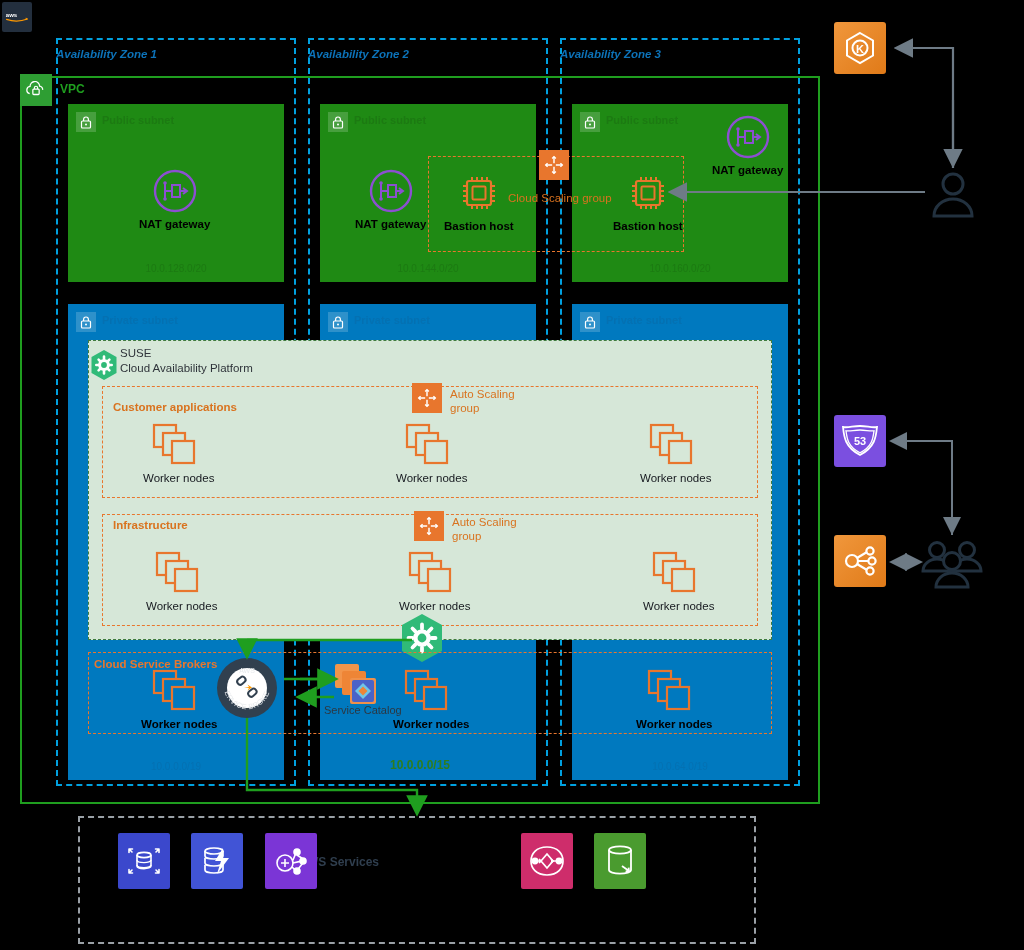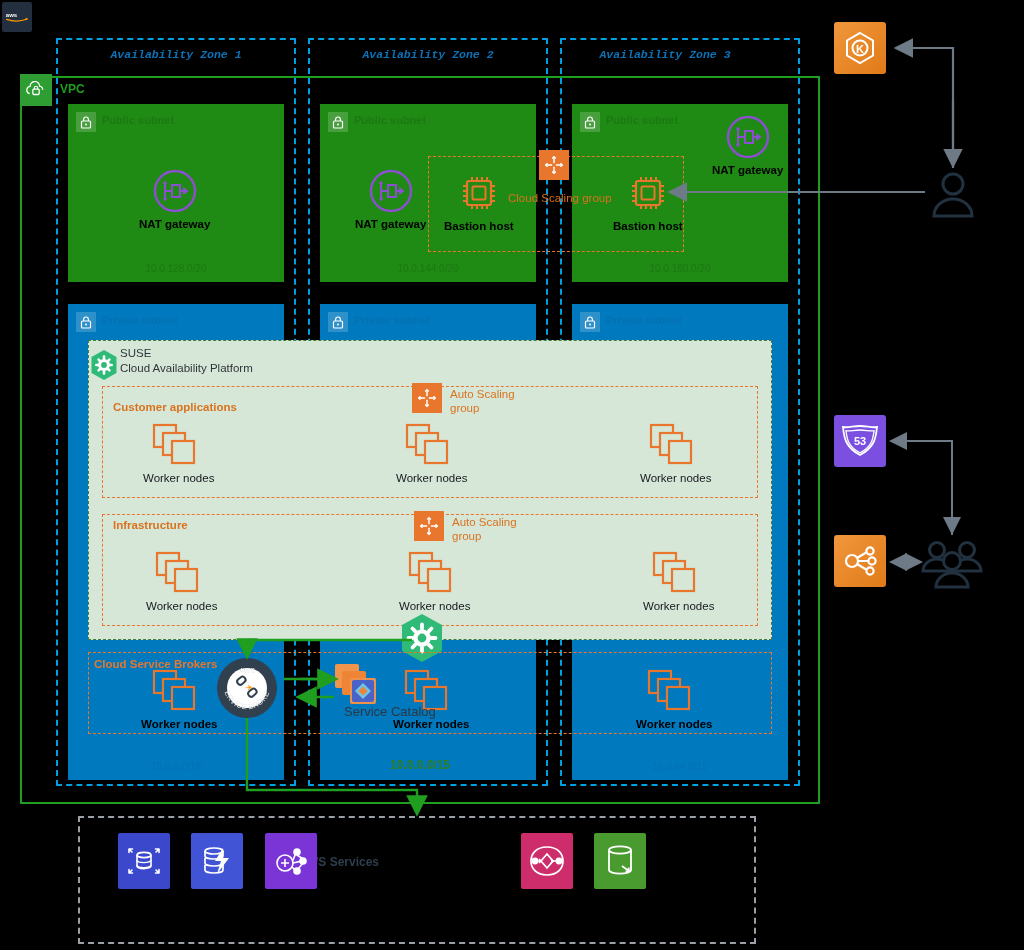--- a/index.html
+++ b/index.html
@@ -8,22 +8,22 @@
   .abs{position:absolute;}
   .lbl{position:absolute;white-space:nowrap;}
 
   
   #aws-logo{left:2px;top:2px;width:30px;height:30px;background:#232F3E;
             border-radius:2px;display:flex;align-items:center;justify-content:center;}
   #aws-logo svg{width:24px;height:16px;}
 
   
   .az-box{position:absolute;top:38px;border:2px dashed #00A1E0;box-sizing:border-box;}
-  .az-title{position:absolute;top:48px;width:100%;text-align:center;
-            color:#0C72B8;font-weight:bold;font-style:italic;font-size:11.5px;font-family:Liberation Mono, monospace;}
+  .az-title{position:absolute;top:48px;width:100%;
+            color:#0C72B8;font-weight:bold;font-style:italic;font-size:11.5px;}
 
   
   #vpc{position:absolute;left:20px;top:76px;width:800px;height:728px;
        border:2px solid #1F9E1F;box-sizing:border-box;}
   #vpc-icon{position:absolute;left:20px;top:74px;width:32px;height:32px;
             background:#2E9E33;display:flex;align-items:center;justify-content:center;}
   #vpc-label{left:60px;top:82px;color:#1F9E1F;font-weight:bold;font-size:12px;}
   #cidr{left:0;top:758px;width:800px;text-align:center;color:#2E7D1E;
         font-weight:bold;font-size:12px;}
   #cidr-wrap{position:absolute;left:20px;top:0;width:800px;}
@@ -91,21 +91,21 @@
     <path d="M52 17 L57 21 L51 24 Z" fill="#FF9900"></path>
   </svg>
 </div>
 
 <div class="az-box" style="left:56px;width:240px;height:748px;"></div>
 <div class="az-box" style="left:308px;width:240px;height:748px;"></div>
 <div class="az-box" style="left:560px;width:240px;height:748px;"></div>
 
 <div class="az-title" style="left:56px;width:240px;">Availability Zone 1</div>
 <div class="az-title" style="left:308px;width:240px;">Availability Zone 2</div>
-<div class="az-title" style="left:545px;width:240px;">Availability Zone 3</div>
+<div class="az-title" style="left:560px;width:240px;">Availability Zone 3</div>
 
 <div id="vpc"></div>
 <div id="vpc-icon">
   <svg width="22" height="18" viewBox="0 0 24 20">
     <path d="M5 14 a4 4 0 0 1 0.4 -7.9 A5.2 5.2 0 0 1 16 5.6 a3.6 3.6 0 0 1 3.3 4.2" fill="none" stroke="#fff" stroke-width="1.4"></path>
     <rect x="8.5" y="9" width="7" height="6" rx="1" fill="none" stroke="#fff" stroke-width="1.4"></rect>
     <path d="M10.2 9 V7.6 a1.8 1.8 0 0 1 3.6 0 V9" fill="none" stroke="#fff" stroke-width="1.3"></path>
   </svg>
 </div>
 <div id="vpc-label" class="lbl">VPC</div>
@@ -402,21 +402,21 @@
     <rect x="2" y="2" width="24" height="24" rx="2" fill="#F2954A"></rect>
     <rect x="9" y="9" width="24" height="24" rx="2" fill="#EE8536"></rect>
     <rect x="17" y="16" width="26" height="26" rx="2" fill="#F0914B"></rect>
     <g transform="translate(30,29)">
       <rect x="-11" y="-11" width="22" height="22" rx="2" fill="#4A63C8"></rect>
       <path d="M0 -8 L8 0 L0 8 L-8 0 Z" fill="#6EC5E8"></path>
       <path d="M0 -4.5 L4.5 0 L0 4.5 L-4.5 0 Z" fill="#EE8536"></path>
     </g>
   </svg>
 </div>
-<div class="lbl" style="left:344px;top:704px;font-size:13px;color:#2C3742;">Service Catalog</div>
+<div class="lbl" style="left:324px;top:704px;font-size:11px;color:#2C3742;">Service Catalog</div>
 
 <div id="svcbox"></div>
 <div id="svcbox-ttl" class="lbl">AWS Services</div>
 
 <div class="svc-ico" style="left:118px;background:#3B48CC;">
   <svg width="34" height="34" viewBox="0 0 34 34">
     <ellipse cx="17" cy="11" rx="7" ry="2.6" fill="none" stroke="#fff" stroke-width="1.6"></ellipse>
     <path d="M10 11 v11 a7 2.6 0 0 0 14 0 V11" fill="none" stroke="#fff" stroke-width="1.6"></path>
     <path d="M10 16 a7 2.6 0 0 0 14 0 M10 21 a7 2.6 0 0 0 14 0" fill="none" stroke="#fff" stroke-width="1.3"></path>
     <g stroke="#fff" stroke-width="1.6" fill="none" stroke-linecap="round">

